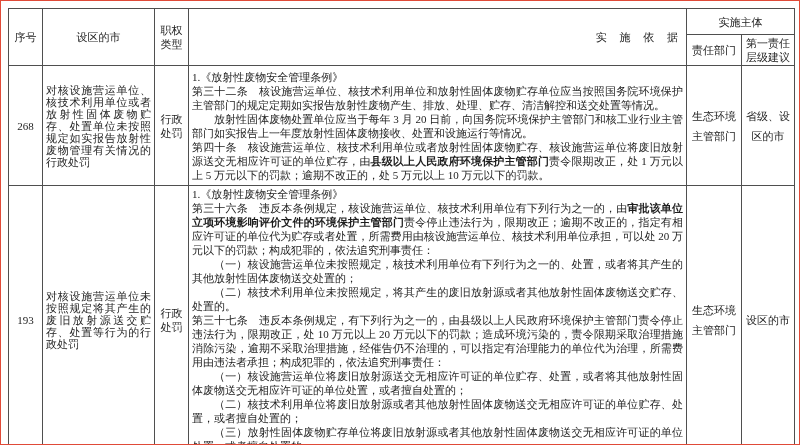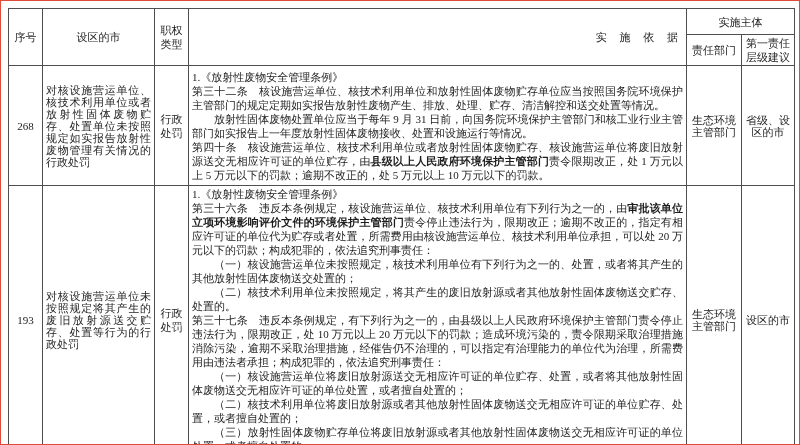--- a/index.html
+++ b/index.html
@@ -26,21 +26,21 @@
   td.c-no{text-align:center;}
   td.c-name{
     text-align:justify;text-justify:inter-character;
     font-size:10.5px;line-height:12px;padding:2px 4px;
   }
   td.c-type{text-align:center;font-size:10.5px;line-height:14px;}
   td.c-basis{
     vertical-align:top;text-align:justify;text-justify:inter-character;
     font-size:10.5px;line-height:14px;padding:2px 4px 1px 4px;
   }
-  td.c-dept,td.c-level{text-align:center;font-size:10.5px;line-height:12px;padding:1px 2px;}
+  td.c-dept,td.c-level{text-align:center;font-size:10.5px;line-height:20px;padding:1px 2px;}
   .para{margin:0;}
   .para.indent{text-indent:2em;}
   .b{font-weight:bold;}
   tr.r192{height:120px;}
   tr.r193{height:252px;}
   tr.h1{height:26px;}
   tr.h2{height:28px;}
 </style>
 </head>
 <body>
@@ -67,21 +67,21 @@
       <th class="hdr">责任部门</th>
       <th class="hdr">第一责任层级建议</th>
     </tr>
     <tr class="r192">
       <td class="c-no">268</td>
       <td class="c-name">对核设施营运单位、核技术利用单位或者放射性固体废物贮存、处置单位未按照规定如实报告放射性废物管理有关情况的行政处罚</td>
       <td class="c-type">行政处罚</td>
       <td class="c-basis">
             <div class="para"><span>1.《放射性废物安全管理条例》</span></div>
             <div class="para"><span>第三十二条　核设施营运单位、核技术利用单位和放射性固体废物贮存单位应当按照国务院环境保护主管部门的规定定期如实报告放射性废物产生、排放、处理、贮存、清洁解控和送交处置等情况。</span></div>
-            <div class="para indent"><span>放射性固体废物处置单位应当于每年 9 月 31 日前，向国务院环境保护主管部门和核工业行业主管部门如实报告上一年度放射性固体废物接收、处置和设施运行等情况。</span></div>
+            <div class="para indent"><span>放射性固体废物处置单位应当于每年 3 月 20 日前，向国务院环境保护主管部门和核工业行业主管部门如实报告上一年度放射性固体废物接收、处置和设施运行等情况。</span></div>
             <div class="para"><span>第四十条　核设施营运单位、核技术利用单位或者放射性固体废物贮存、核设施营运单位将废旧放射源送交无相应许可证的单位贮存，由</span><span class="b">县级以上人民政府环境保护主管部门</span><span>责令限期改正，处 1 万元以上 5 万元以下的罚款；逾期不改正的，处 5 万元以上 10 万元以下的罚款。</span></div>
           </td>
       <td class="c-dept">生态环境主管部门</td>
       <td class="c-level">省级、设区的市</td>
     </tr>
     <tr class="r193">
       <td class="c-no">193</td>
       <td class="c-name">对核设施营运单位未按照规定将其产生的废旧放射源送交贮存、处置等行为的行政处罚</td>
       <td class="c-type">行政处罚</td>
       <td class="c-basis">

